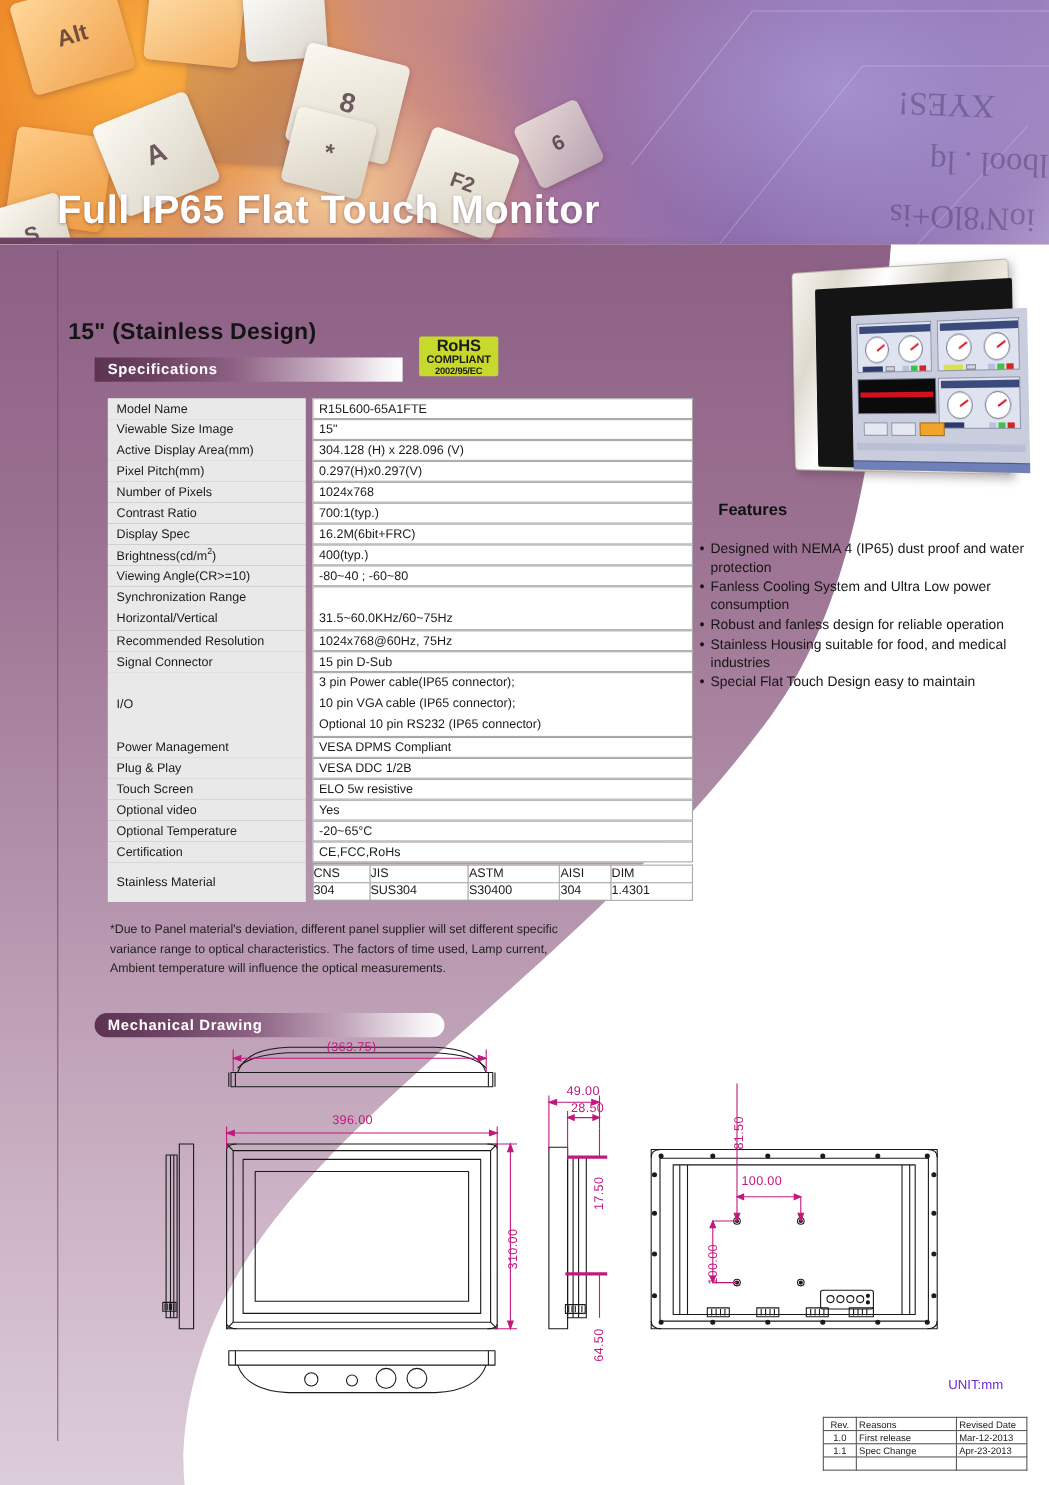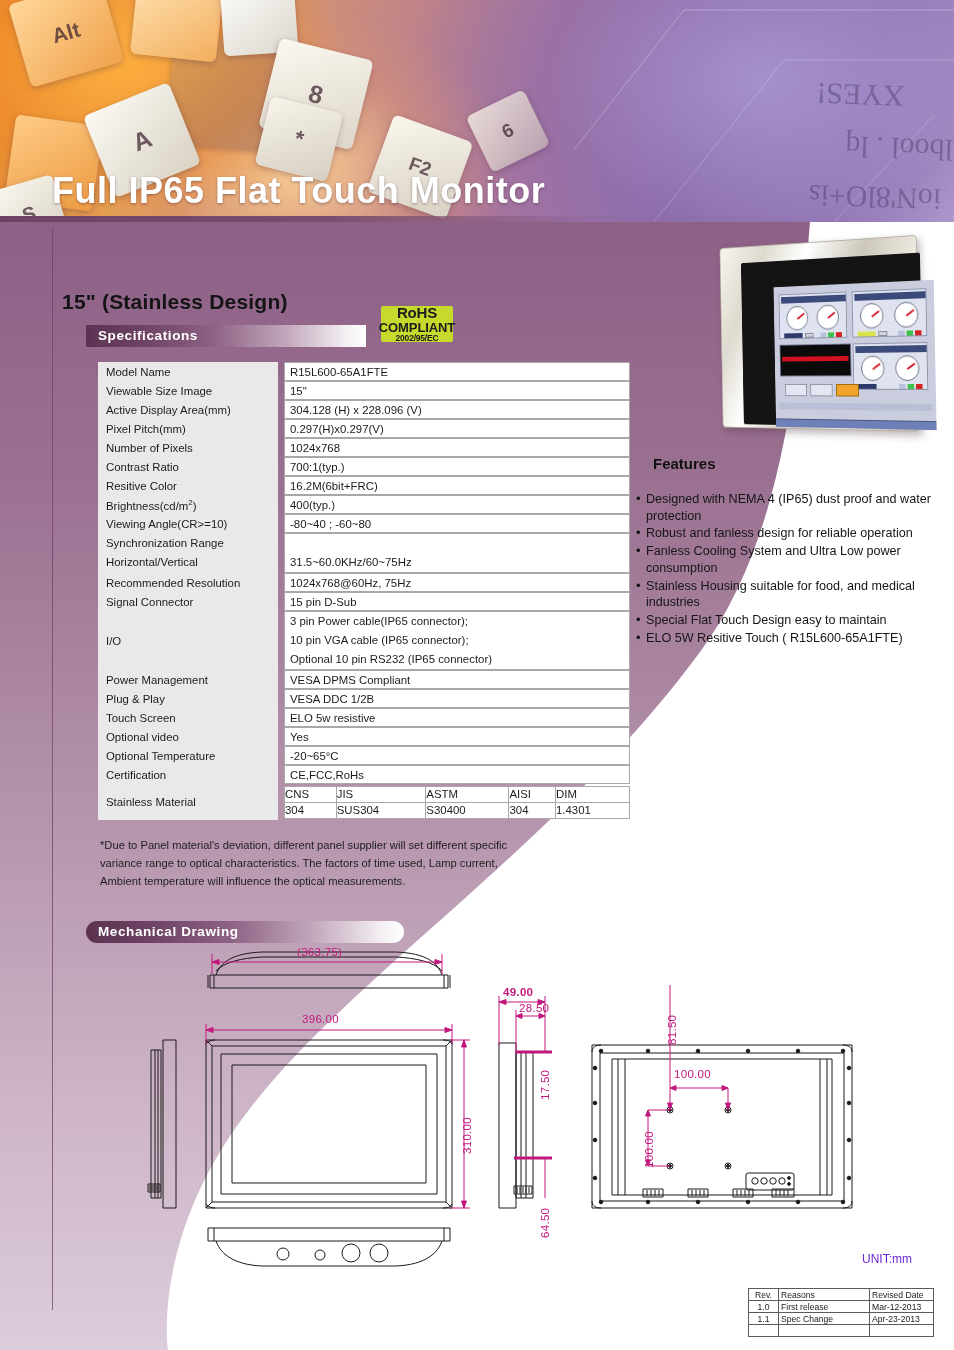--- a/index.html
+++ b/index.html
@@ -96,21 +96,21 @@
     letter-spacing:.2px;
   }
 
   .rohs {
     position:absolute; left:381px; top:306px; width:72px; height:36px;
     background:#c6d92c; border-radius:2px;
     display:flex; flex-direction:column; align-items:center; justify-content:center;
     line-height:1;
   }
   .rohs .r1 { font-size:15px; font-weight:bold; color:#1b1b1b; letter-spacing:-.2px; }
-  .rohs .r2 { font-size:13px; font-weight:bold; color:#1b1b1b; letter-spacing:-.1px; margin-top:1px;}
+  .rohs .r2 { font-size:10px; font-weight:bold; color:#1b1b1b; letter-spacing:-.1px; margin-top:1px;}
   .rohs .r3 { font-size:8.5px; font-weight:bold; color:#1b1b1b; letter-spacing:-.2px; }
 
   .sec-head {
     position:absolute; height:22px; line-height:22px;
     background:linear-gradient(to right,#5b3351 0%,#6e4263 20%,#8d6183 45%,#c3a9bd 72%,#f2ecf0 92%,#ffffff 100%);
     color:#ffffff; font-size:13.5px; font-weight:bold; letter-spacing:.6px;
     padding-left:12px;
   }
   #sec-spec { left:86px; top:325px; width:280px; }
   #sec-mech { left:86px; top:921px; width:318px;border-radius:11px; }
@@ -336,25 +336,24 @@
           </div>
         </div>
       </div>
     </div>
   </div>
 
   <div class="features-title">Features</div>
   <div class="features-list">
     <ul id="features-ul">
         <li>Designed with NEMA 4 (IP65) dust proof and  water protection</li>
+        <li>Fanless Cooling System and Ultra Low power consumption</li>
         <li>Robust and fanless design for reliable operation</li>
-        <li>Fanless Cooling System and Ultra Low power consumption</li>
         <li>Stainless Housing suitable for food, and medical industries</li>
         <li>Special Flat Touch Design easy to maintain</li>
-        <li>ELO 5W Resitive Touch ( R15L600-65A1FTE)</li>
       </ul>
   </div>
 
   <table id="spec-table">
     <tbody id="spec-tbody">
         <tr>
           <td class="lbl">Model Name</td>
           <td class="gap"></td>
           <td class="val">R15L600-65A1FTE</td>
         </tr>
@@ -377,21 +376,21 @@
           <td class="lbl">Number of Pixels</td>
           <td class="gap"></td>
           <td class="val">1024x768</td>
         </tr>
         <tr>
           <td class="lbl">Contrast Ratio</td>
           <td class="gap"></td>
           <td class="val">700:1(typ.)</td>
         </tr>
         <tr>
-          <td class="lbl">Resitive Color</td>
+          <td class="lbl">Display Spec</td>
           <td class="gap"></td>
           <td class="val">16.2M(6bit+FRC)</td>
         </tr>
         <tr>
           <td class="lbl">Brightness(cd/m<span class="sup">2</span>)</td>
           <td class="gap"></td>
           <td class="val">400(typ.)</td>
         </tr>
         <tr>
           <td class="lbl">Viewing Angle(CR&gt;=10)</td>
@@ -651,21 +650,21 @@
         <path d="M648 170 l-2.5 6 l5 0 Z"></path>
           <path d="M648 226 l-2.5 -6 l5 0 Z"></path>
         <path d="M648 170 L670 170 M648 226 L670 226" fill="none"></path>
       </g>
     </svg>
 
     
     <div class="dim-txt" style="left:297px; top:6px;">(363.75)</div>
     <div class="dim-txt" style="left:302px; top:73px;">396.00</div>
     <div class="dim-txt dim-v" style="left:461px; top:214px;">310.00</div>
-    <div class="dim-txt" style="left:503px; top:46px;font-weight:bold;">49.00</div>
+    <div class="dim-txt" style="left:515px; top:46px;">49.00</div>
     <div class="dim-txt" style="left:519px; top:62px;">28.50</div>
     <div class="dim-txt dim-v" style="left:539px; top:160px;">17.50</div>
     <div class="dim-txt dim-v" style="left:539px; top:298px;">64.50</div>
     <div class="dim-txt dim-v" style="left:666px; top:105px;">81.50</div>
     <div class="dim-txt" style="left:674px; top:128px;">100.00</div>
     <div class="dim-txt dim-v" style="left:643px; top:228px;">100.00</div>
   </div>
 
   <div class="unit">UNIT:mm</div>
 

